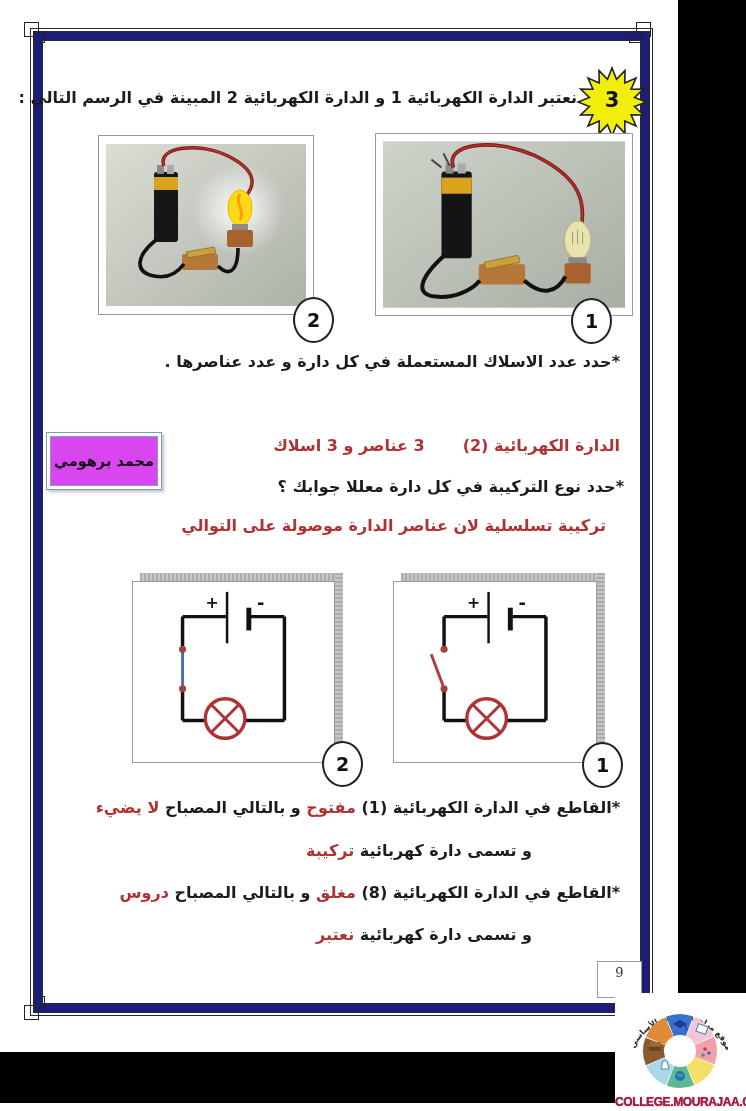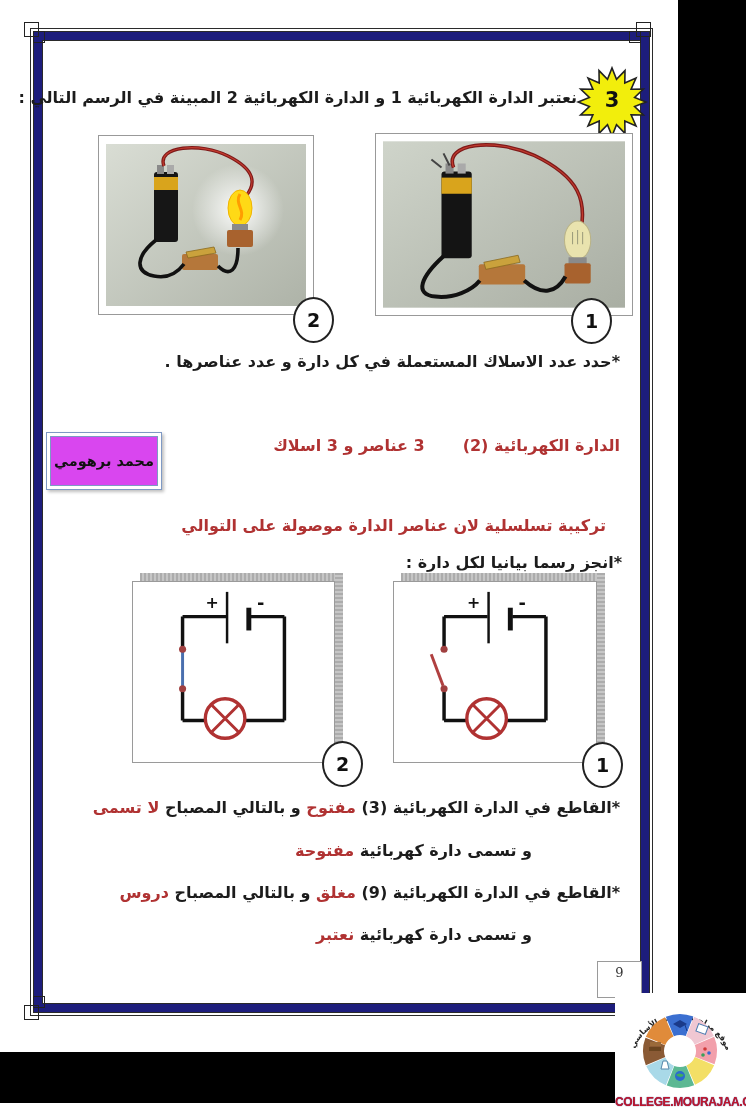--- a/index.html
+++ b/index.html
@@ -152,23 +152,23 @@
   <div class="txt" style="top:352px;right:126px;margin-left:23px;">*حدد عدد الاسلاك المستعملة في كل دارة و عدد عناصرها .</div>
 
   <div class="txt red" style="top:436px;right:126px;text-align:right;">
     <span>الدارة الكهربائية (2)</span><span class="gap"></span><span>3 عناصر و 3 اسلاك</span>
   </div>
 
   <div class="abs namebox">
     <span>محمد برهومي</span>
   </div>
 
+  <div class="txt" style="top:477px;right:122px;">*حدد نوع التركيبة في كل دارة معللا جوابك ؟</div>
   <div class="txt red" style="top:516px;right:140px;">تركيبة تسلسلية لان عناصر الدارة موصولة على التوالي</div>
 
-  <div class="txt" style="top:553px;right:124px;">*انجز رسما بيانيا لكل دارة :</div>
 
   <div class="abs shadow-strip" style="left:140px;top:573px;width:203px;height:8px;"></div>
   <div class="abs shadow-strip v" style="left:335px;top:573px;width:8px;height:190px;"></div>
   <div class="abs shadow-strip" style="left:401px;top:573px;width:204px;height:8px;"></div>
   <div class="abs shadow-strip v" style="left:597px;top:573px;width:8px;height:190px;"></div>
 
   <div class="abs diag" style="left:132px;top:581px;width:203px;height:182px;">
     <svg viewBox="0 0 203 182" width="201" height="180">
       <text x="80" y="26" font-size="16" font-weight="bold" fill="#111" text-anchor="middle">+</text>
       <text x="129" y="27" font-size="18" font-weight="bold" fill="#111" text-anchor="middle">-</text>
@@ -195,27 +195,27 @@
       <circle cx="50" cy="108" r="3.6" fill="#a04040"></circle>
       <circle cx="93" cy="138" r="20" fill="#fff" stroke="#b03232" stroke-width="3.4"></circle>
       <path d="M78.9,123.9 L107.1,152.1 M107.1,123.9 L78.9,152.1" stroke="#b03232" stroke-width="3"></path>
     </svg>
   </div>
 
   <div class="abs badge" style="left:322px;top:741px;width:37px;height:42px;">2</div>
   <div class="abs badge" style="left:582px;top:742px;width:37px;height:42px;">1</div>
 
   <div class="txt" style="top:798px;right:126px;">
-    <span>*القاطع في الدارة الكهربائية (3) </span><span class="red">مفتوح</span><span> و بالتالي المصباح </span><span class="red">لا تسمى</span>
+    <span>*القاطع في الدارة الكهربائية (1) </span><span class="red">مفتوح</span><span> و بالتالي المصباح </span><span class="red">لا يضيء</span>
   </div>
   <div class="txt" style="top:841px;right:214px;">
-    <span>و تسمى دارة كهربائية </span><span class="red">مفتوحة</span>
+    <span>و تسمى دارة كهربائية </span><span class="red">تركيبة</span>
   </div>
   <div class="txt" style="top:883px;right:126px;">
-    <span>*القاطع في الدارة الكهربائية (9) </span><span class="red">مغلق</span><span> و بالتالي المصباح </span><span class="red">دروس</span>
+    <span>*القاطع في الدارة الكهربائية (8) </span><span class="red">مغلق</span><span> و بالتالي المصباح </span><span class="red">دروس</span>
   </div>
   <div class="txt" style="top:925px;right:214px;">
     <span>و تسمى دارة كهربائية </span><span class="red">نعتبر</span>
   </div>
 
   <div class="abs pagenum">
     <span>9</span>
   </div>
   <div class="abs pagenum-mark"></div>
 

